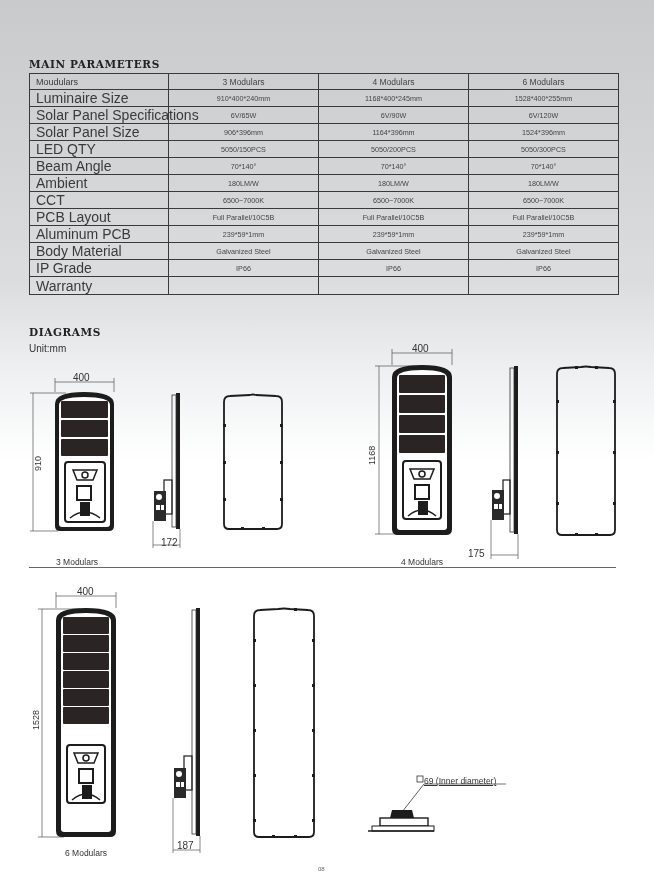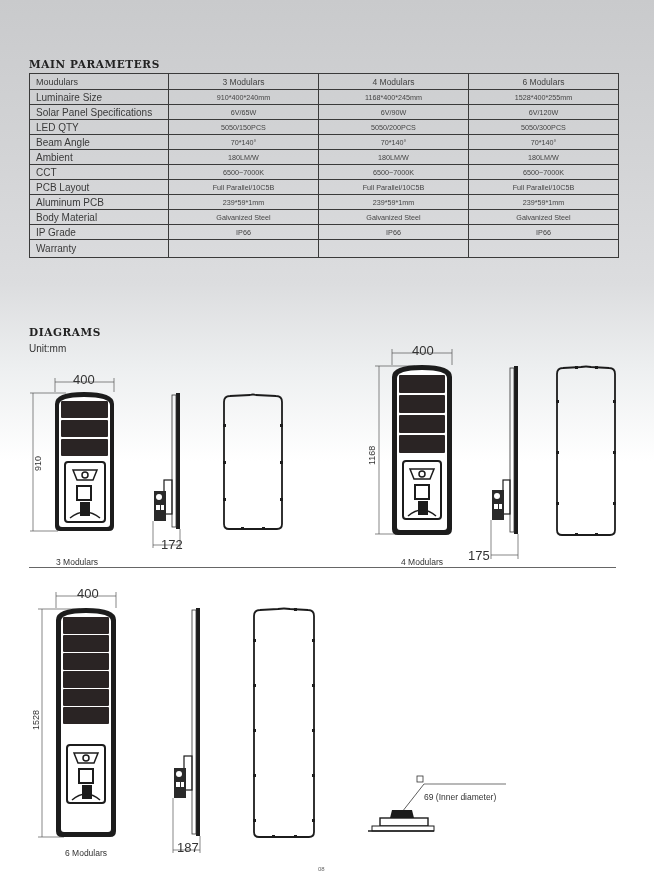--- a/index.html
+++ b/index.html
@@ -3,32 +3,32 @@
 <meta charset="utf-8">
 <style>
   html,body{margin:0;padding:0;}
   body{width:654px;height:887px;position:relative;overflow:hidden;
     background:linear-gradient(180deg,#c9cacc 0%,#d3d4d6 18%,#dcdddf 32%,#eef0f1 42%,#ffffff 52%,#ffffff 100%);
     font-family:"Liberation Sans",sans-serif;color:#333;}
   .h2{position:absolute;left:29px;font-family:"DejaVu Serif","Liberation Serif",serif;font-weight:bold;
     font-size:10.5px;letter-spacing:0.6px;color:#222;}
   table.params{position:absolute;left:29px;top:73px;width:589px;border-collapse:collapse;table-layout:fixed;}
   table.params td{border:1px solid #3a3a3a;height:14px;padding:0;font-size:7.2px;color:#444;text-align:center;white-space:nowrap;}
-  table.params td.lbl{text-align:left;padding-left:6px;font-size:10px;color:#3a3a3a;width:133px;}
+  table.params td.lbl{text-align:left;padding-left:6px;font-size:14px;color:#3a3a3a;width:133px;}
   table.params tr.hdr td{font-size:8.5px;height:15px;margin-top:48px;}
   table.params tr.hdr td.lbl{font-size:9px;}
   table.params tr.warranty td{height:17px;}
   .unit{position:absolute;left:29px;top:343px;font-size:10px;color:#333;}
-  .dim{position:absolute;font-size:13px;color:#333;}
+  .dim{position:absolute;font-size:10px;color:#333;}
   .dimv{position:absolute;font-size:9px;color:#333;transform:rotate(-90deg);transform-origin:center;}
   .caption{position:absolute;font-size:8.5px;color:#333;}
   .rule{position:absolute;height:1px;background:#666;}
   svg{position:absolute;overflow:visible;}
   .pageno{position:absolute;left:318px;top:866px;font-size:6px;color:#666;}
-  .note{position:absolute;font-size:8.5px;color:#333;margin-top:16px;}
+  .note{position:absolute;font-size:8.5px;color:#333;text-decoration:underline;}
 </style>
 </head>
 <body>
 
 <div class="h2" style="top:58px">MAIN PARAMETERS</div>
 
 <table class="params">
   <colgroup>
       <col style="width:139px">
       <col style="width:150px">
@@ -46,20 +46,26 @@
         <td class="lbl">Luminaire Size</td>
         <td>910*400*240mm</td>
         <td>1168*400*245mm</td>
         <td>1528*400*255mm</td>
       </tr>
   <tr>
         <td class="lbl">Solar Panel Specifications</td>
         <td>6V/65W</td>
         <td>6V/90W</td>
         <td>6V/120W</td>
+      </tr>
+  <tr>
+        <td class="lbl">Solar Panel Size</td>
+        <td>906*396mm</td>
+        <td>1164*396mm</td>
+        <td>1524*396mm</td>
       </tr>
   <tr>
         <td class="lbl">LED QTY</td>
         <td>5050/150PCS</td>
         <td>5050/200PCS</td>
         <td>5050/300PCS</td>
       </tr>
   <tr>
         <td class="lbl">Beam Angle</td>
         <td>70*140°</td>

